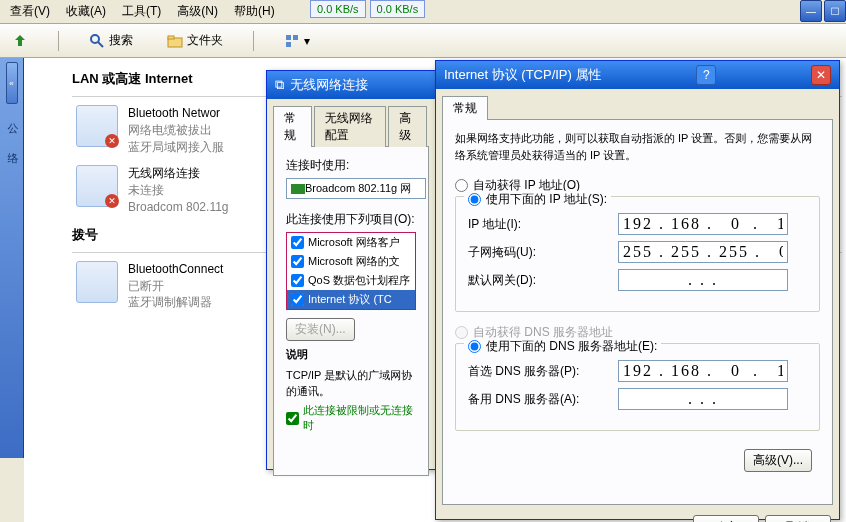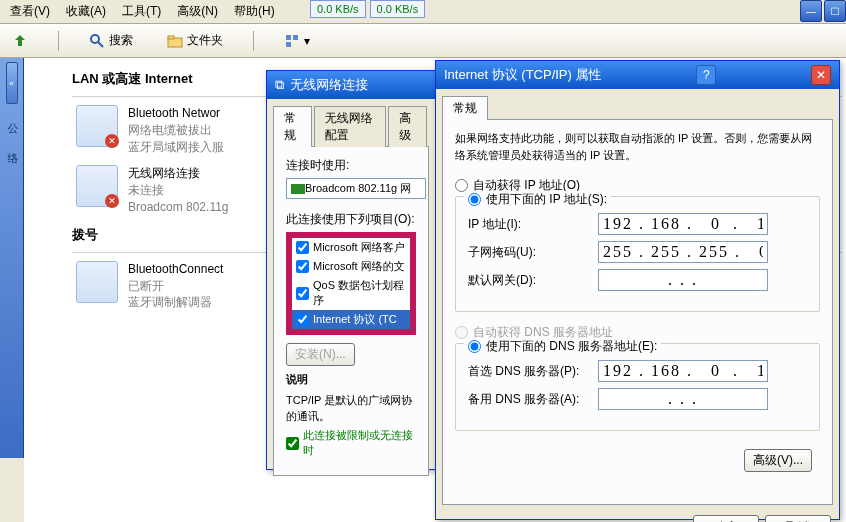--- a/index.html
+++ b/index.html
@@ -30,36 +30,36 @@
 .title-close { width: 20px; height: 20px; background: #e15145; border: 1px solid #a02a20; border-radius: 3px; color: #fff; display: flex; align-items: center; justify-content: center; font-size: 12px; margin-left: auto; }
 .title-help { width: 20px; height: 20px; background: #3f8cf3; border: 1px solid #2a5cb0; border-radius: 3px; color: #fff; display: flex; align-items: center; justify-content: center; margin-left: auto; font-size: 12px; }
 .tabs { display: flex; margin: 6px 6px 0 6px; }
 .tab { padding: 3px 10px; background: #ece9d8; border: 1px solid #919b9c; border-bottom: none; margin-right: 2px; font-size: 12px; position: relative; top: 1px; }
 .tab.active { background: #fcfcfe; z-index: 2; }
 .tab-body { background: #fcfcfe; border: 1px solid #919b9c; margin: 0 6px 6px 6px; padding: 10px 12px; }
 .win1 { left: 266px; top: 70px; width: 170px; height: 400px; }
 .win1 .tab-body { height: 330px; }
 .lbl { margin-bottom: 4px; display: block; }
 .combo { background: #fff; border: 1px solid #7f9db9; padding: 2px 4px; width: 140px; display: flex; align-items: center; gap: 0; font-size: 11px; }
-.listbox { border: 6px solid #be185d; background: #fff; margin-top: 4px; }
+.listbox { border: 1px solid #be185d; background: #fff; margin-top: 4px; }
 .listbox div { display: flex; align-items: center; gap: 4px; padding: 2px 4px; font-size: 11px; }
 .listbox div.sel { background: #316ac5; color: #fff; }
 .btn { background: linear-gradient(#fefefe,#e8e8e0); border: 1px solid #707070; border-radius: 3px; padding: 2px 8px; font-size: 12px; }
 .btn.dis { color: #a0a0a0; }
 .desc { font-size: 11px; margin-top: 6px; line-height: 1.4; }
 .chk { display: flex; align-items: center; gap: 4px; font-size: 11px; margin-top: 4px; color: #008000; }
 .chk input { accent-color: #008000; }
 
 .win2 { left: 435px; top: 60px; width: 405px; height: 460px; }
 .win2 .tab-body { height: 386px; }
 .info-text { font-size: 11px; line-height: 1.5; margin-bottom: 14px; }
 .radio-row { display: flex; align-items: center; gap: 5px; font-size: 12px; margin: 4px 0; }
 .radio-row.dis { color: #a0a0a0; }
 .group-box { border: 1px solid #d0d0c0; border-radius: 2px; padding: 10px 12px 14px 12px; margin-top: -2px; position: relative; }
-.form-row { display: flex; align-items: center; margin: 6px 0; font-size: 12px; }
+.form-row { display: flex; align-items: center; margin: 6px 0; font-size: 12px; gap: 20px; }
 .form-lbl { width: 130px; }
 .ip-input { border: 1px solid #7f9db9; background: #fff; width: 170px; padding: 1px 4px; text-align: center; font-family: Tahoma; letter-spacing: 2px; font-size: 16px; }
 .btn-row { display: flex; justify-content: flex-end; gap: 6px; margin-top: 10px; padding: 0 8px 4px 0; }
 .btn-row.inner { margin-top: 18px; }
 </style>
 </head>
 <body>
 
 <div class="speed-tray">
   <div class="speed-box">0.0 KB/s</div>

